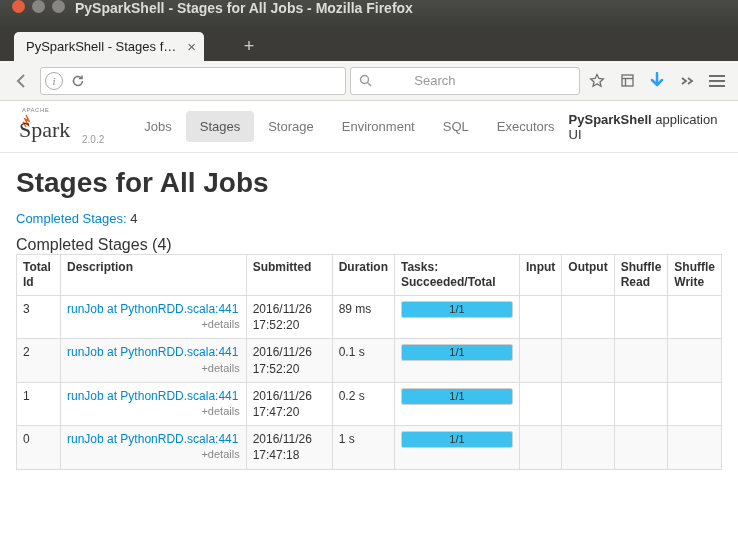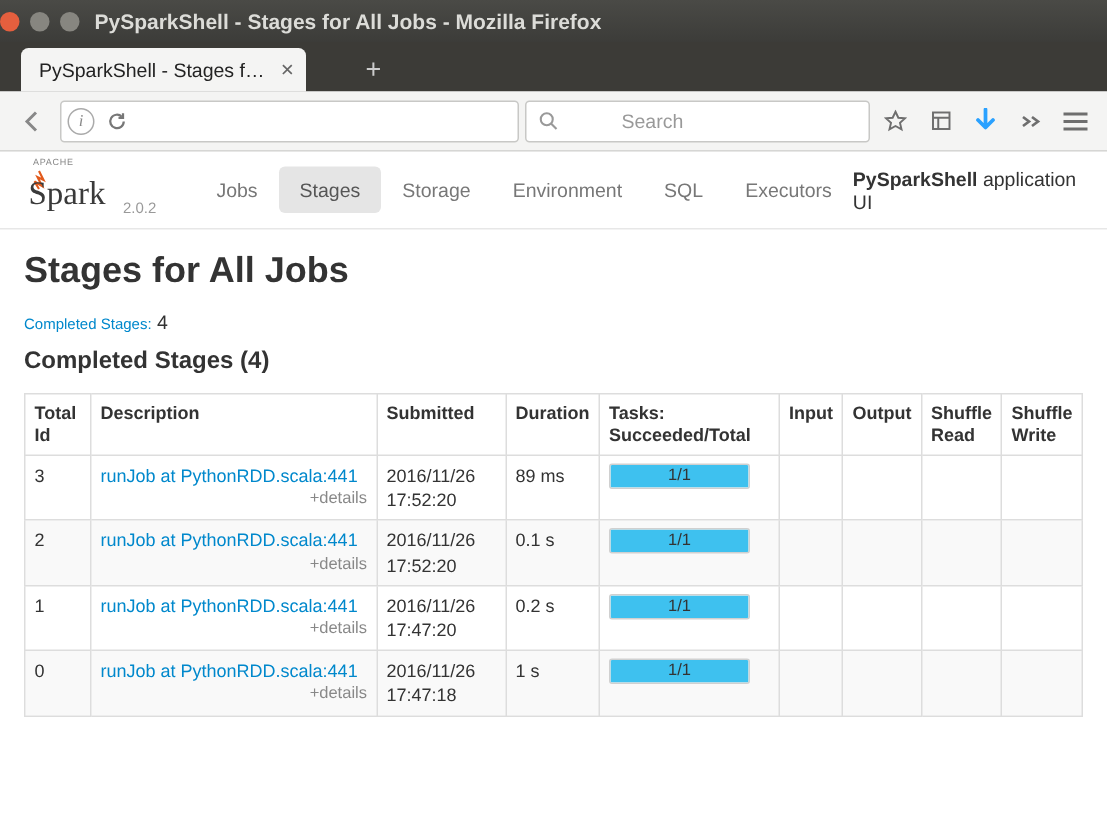--- a/index.html
+++ b/index.html
@@ -1,19 +1,19 @@
 <!DOCTYPE html>
 <html><head>
 <meta charset="utf-8">
 <style>
 * { box-sizing: border-box; margin: 0; padding: 0; }
 body { font-family: "Helvetica Neue", Helvetica, Arial, sans-serif; font-size: 13px; color: #333; background: #fff; width: 738px; height: 558px; overflow: hidden; }
 
 
-.titlebar { background: linear-gradient(#4a4a46, #3c3c39); height: 28px; display: flex; align-items: center; padding: 0 0; color: #dcdcd8; font-size: 14px; font-weight: bold; }
+.titlebar { background: linear-gradient(#4a4a46, #3c3c39); height: 28px; display: flex; padding: 0 12px; color: #dcdcd8; font-size: 14px; font-weight: bold; }
 .winbtns { display: flex; gap: 7px; margin-right: 10px; }
 .winbtn { width: 13px; height: 13px; border-radius: 50%; }
 .winbtn.close { background: #e45f3e; }
 .winbtn.min { background: #878680; }
 .winbtn.max { background: #878680; }
 
 
 .tabstrip { background: #3c3b37; height: 33px; display: flex; align-items: flex-end; padding-left: 14px; gap: 23px; }
 .browser-tab { background: #f4f4f3; height: 29px; display: flex; align-items: center; padding: 0 8px 0 12px; border-radius: 5px 5px 0 0; font-size: 13px; color: #222; min-width: 190px; max-width: 200px; position: relative; }
 .browser-tab .label { flex: 1; white-space: nowrap; overflow: hidden; }
@@ -40,33 +40,33 @@
 .logo-mark { position: relative; width: 60px; height: 34px; }
 .logo-apache { position: absolute; top: -2px; left: 6px; font-size: 6px; color: #888; letter-spacing: 0.5px; }
 .logo-ver { font-size: 10px; color: #999; margin-left: 6px; }
 .navtabs { display: flex; gap: 0; }
 .navtab { padding: 8px 14px; font-size: 13px; color: #777; cursor: pointer; border-radius: 4px; }
 .navtab.active { background: #e5e5e5; color: #555; }
 .app-label { margin-left: auto; font-size: 13px; color: #333; }
 .app-label b { font-weight: bold; }
 
 .content { padding: 14px 16px; }
-h1 { font-size: 24px; font-weight: bold; margin-bottom: 12px; }
+h1 { font-size: 28px; font-weight: bold; margin-bottom: 12px; }
 .summary { margin-bottom: 10px; }
-.summary a { color: #08c; text-decoration: none; font-size: 10px; }
+.summary a { color: #08c; text-decoration: none; font-size: 13px; }
 .summary span { color: #333; }
-h2 { font-size: 16px; font-weight: bold; margin-bottom: 12px; }
+h2 { font-size: 16px; font-weight: normal; margin-bottom: 0; }
 
 table.stages { width: 100%; border-collapse: collapse; border: 1px solid #ddd; font-size: 12px; }
 table.stages th { background: #fff; border: 1px solid #ddd; padding: 5px 6px; text-align: left; font-weight: bold; vertical-align: top; line-height: 1.25; }
 table.stages td { border: 1px solid #ddd; padding: 5px 6px; vertical-align: top; line-height: 1.35; }
 table.stages tbody tr:nth-child(even) td { background: #f9f9f9; }
 table.stages a.desc { color: #08c; text-decoration: none; }
 .details-toggle { float: right; color: #888; font-size: 11px; cursor: pointer; }
-.progress { width: 94px; height: 17px; background: #5eead4; border: 1px solid #d0d0d0; border-radius: 2px; position: relative; overflow: hidden; }
+.progress { width: 112px; height: 17px; background: #5eead4; border: 1px solid #d0d0d0; border-radius: 2px; position: relative; overflow: hidden; }
 .progress .bar { height: 100%; background: #3ec1ef; }
 .progress .ptxt { position: absolute; inset: 0; display: flex; align-items: center; justify-content: center; font-size: 11px; color: #333; }
 
 
 svg { display: block; }
 </style>
 </head>
 <body>
 
 <div class="titlebar">

